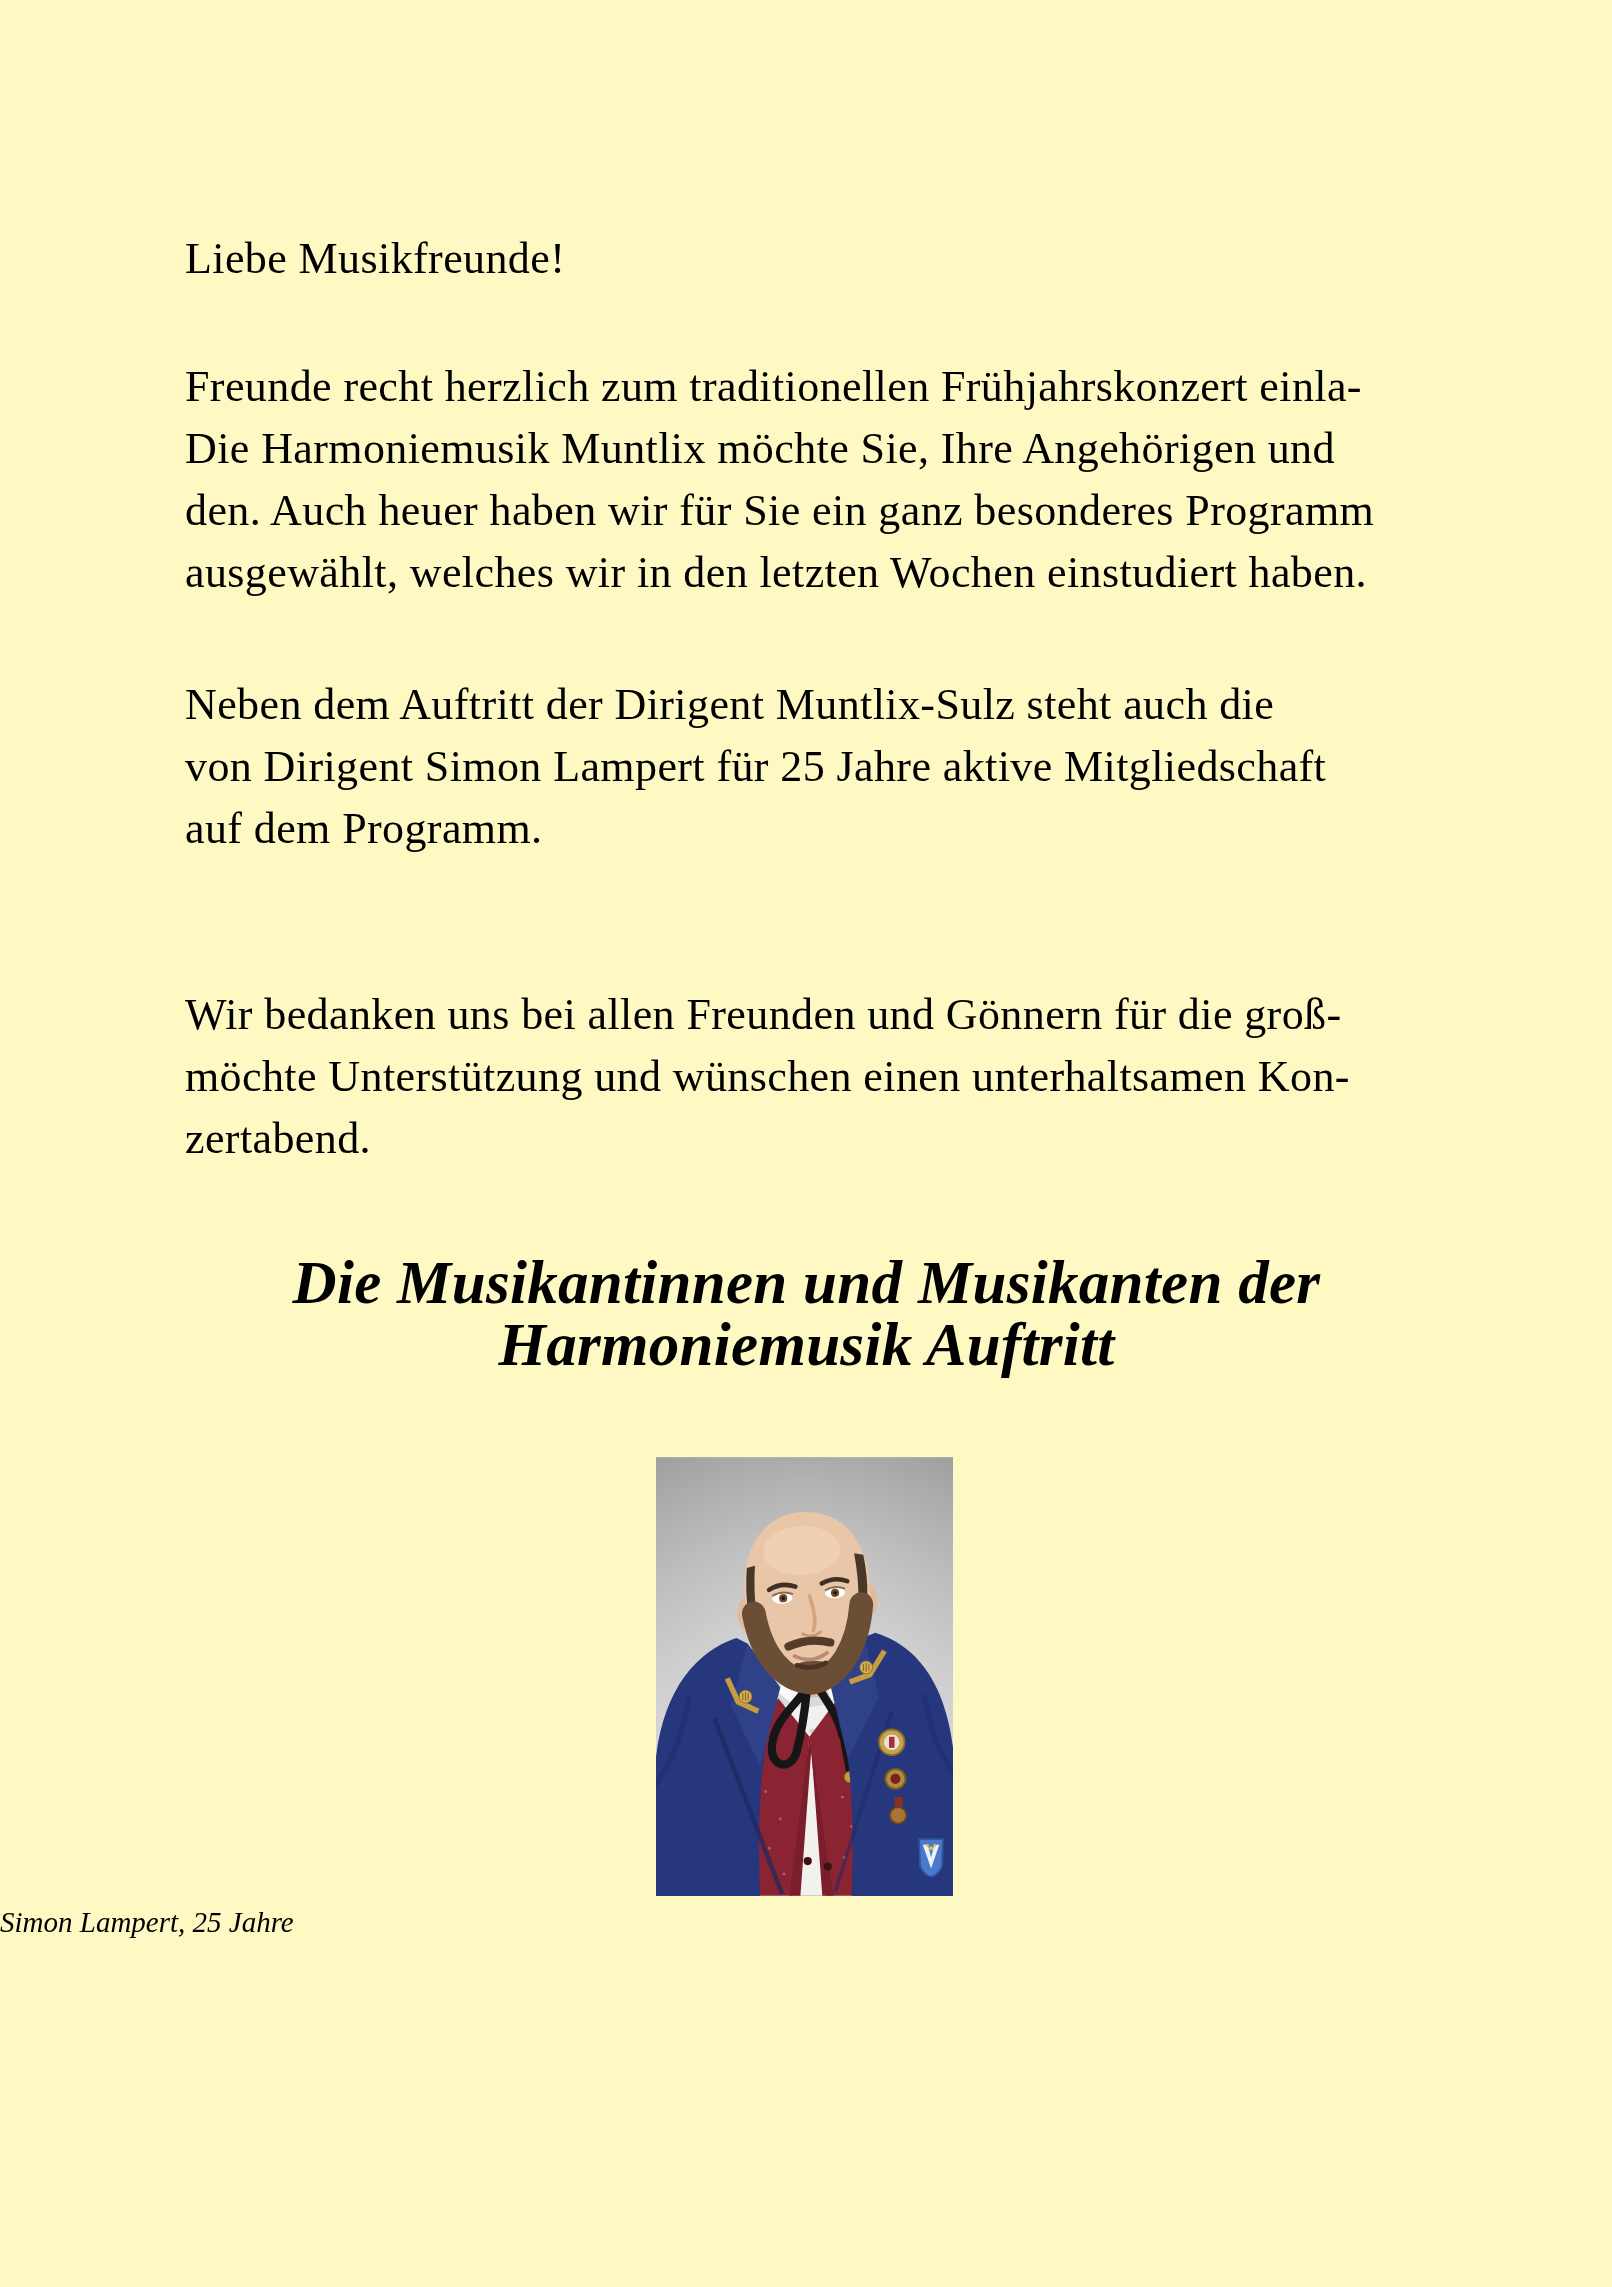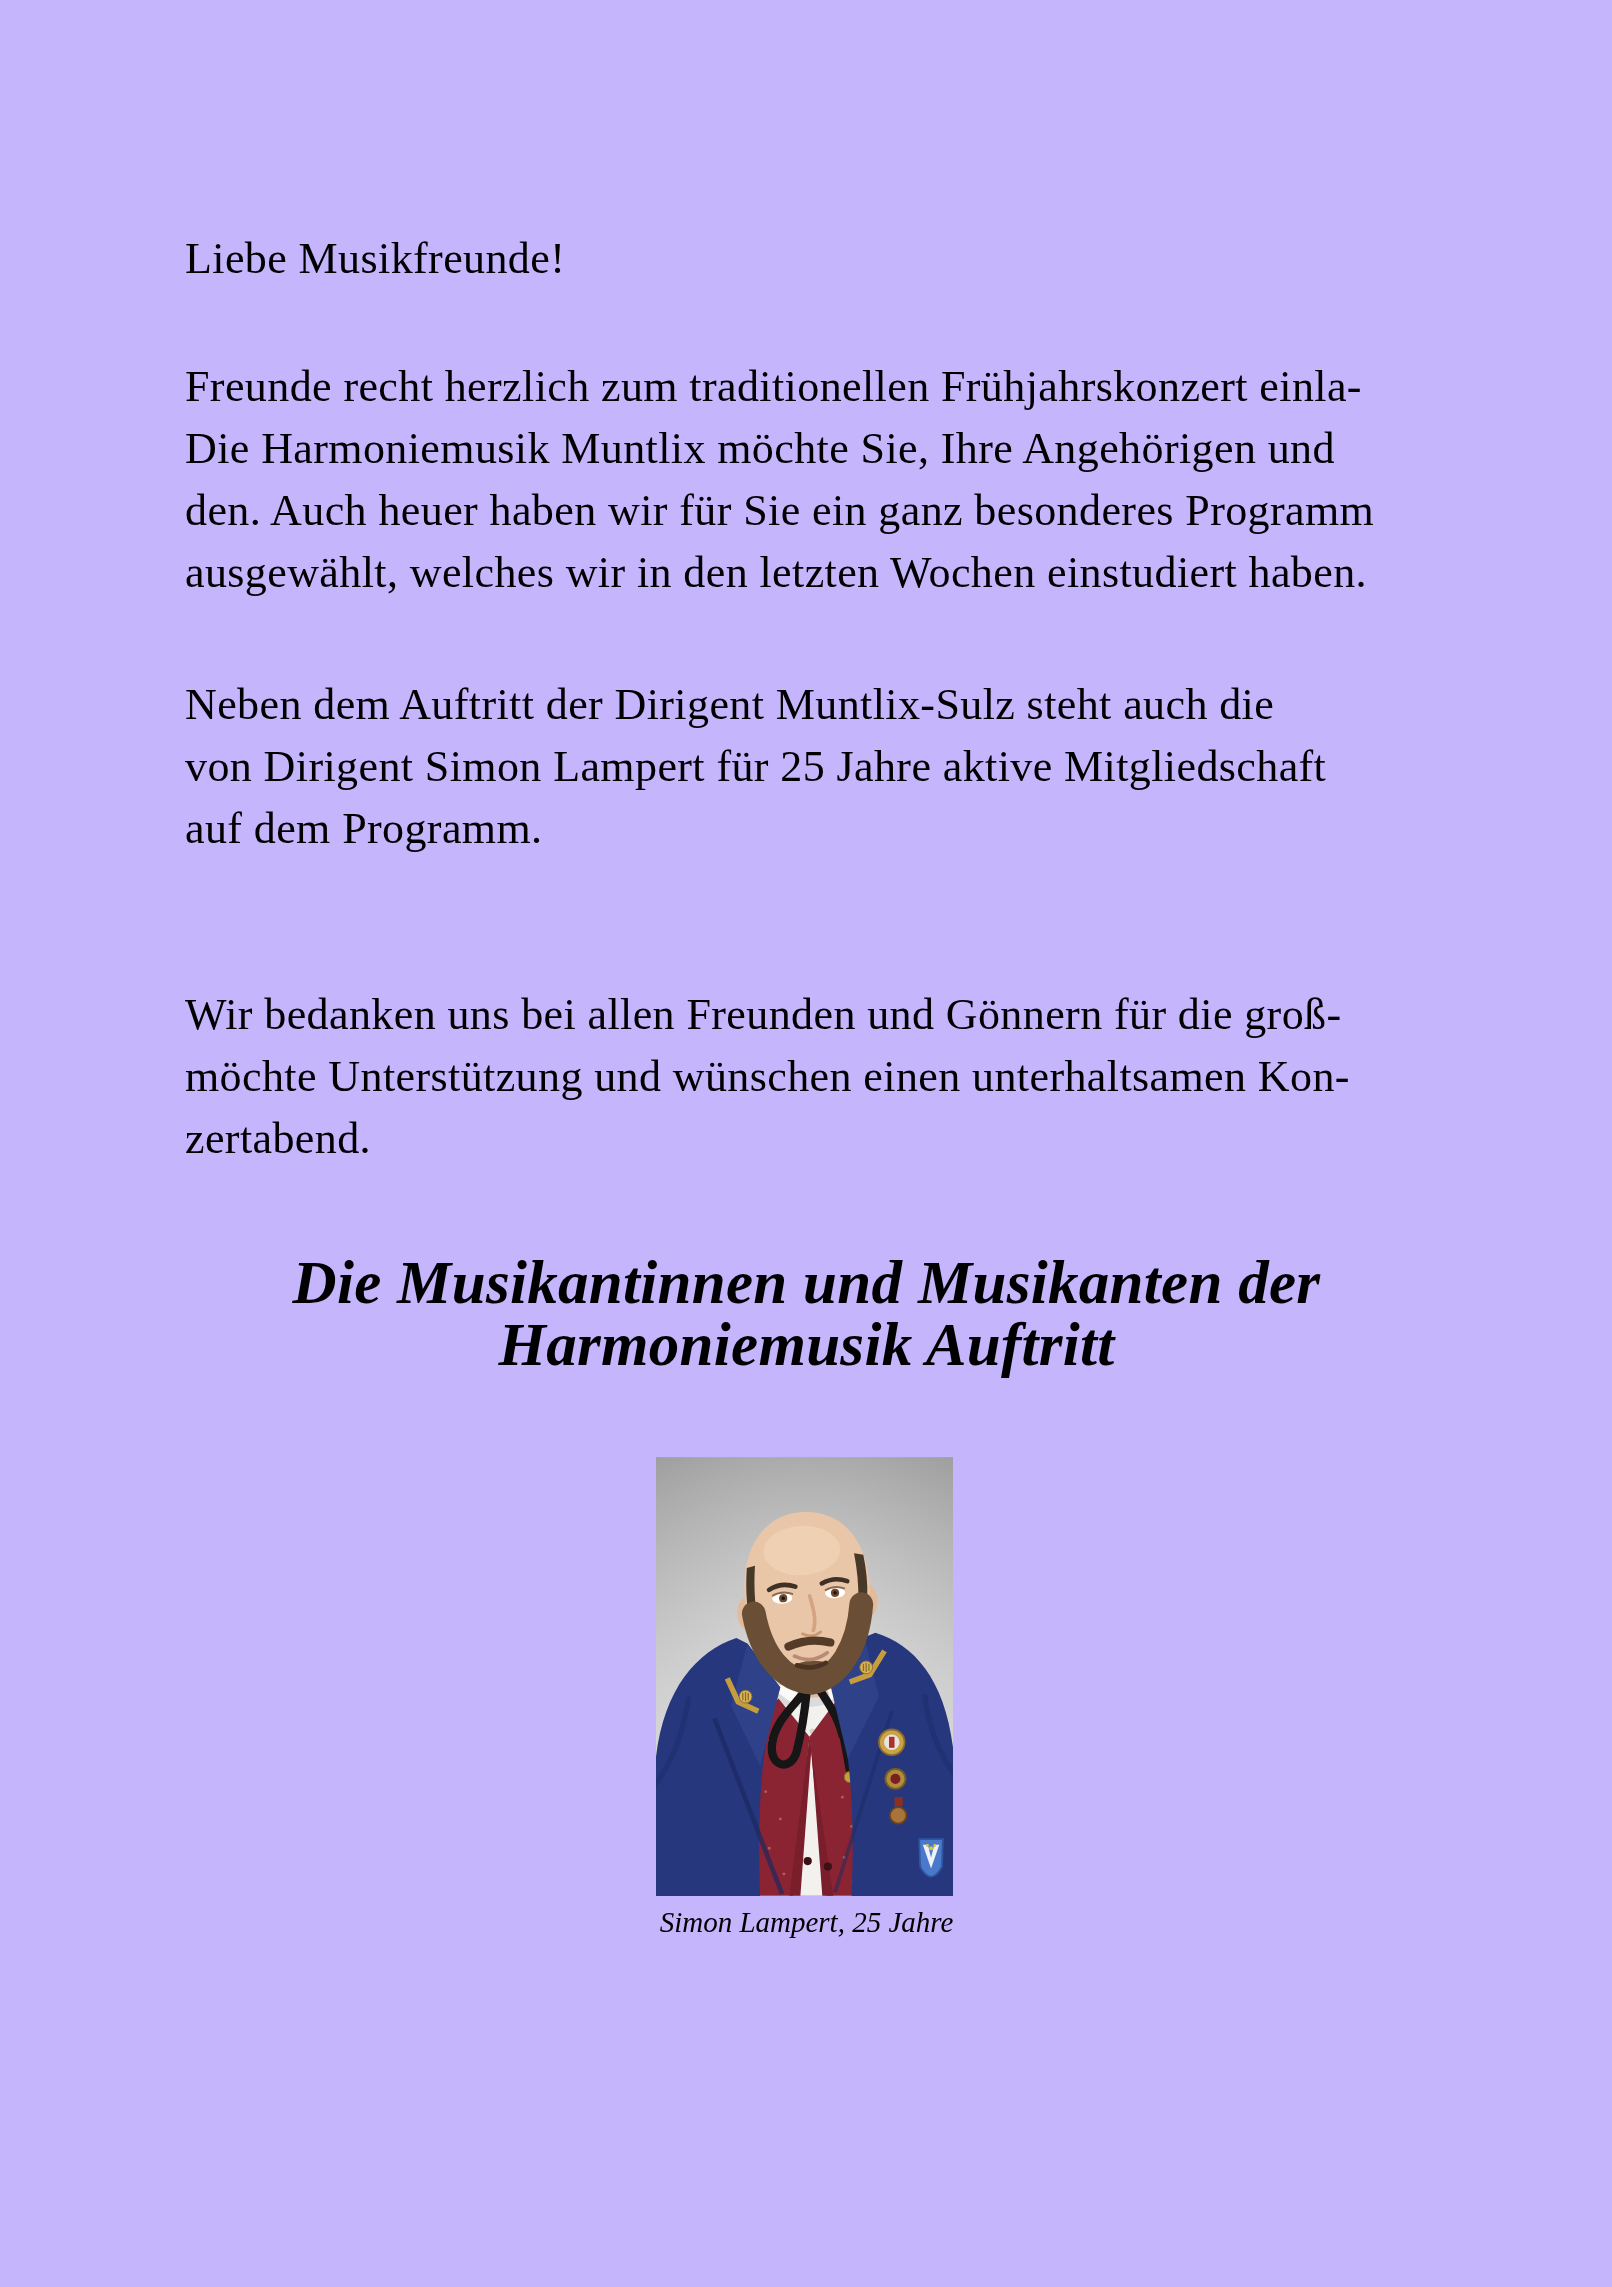--- a/index.html
+++ b/index.html
@@ -1,20 +1,20 @@
 <!DOCTYPE html>
 <html style="font-size:14.6px"><head>
 <meta charset="utf-8">
 <style>
   html, body { margin: 0; padding: 0; background: #ffffff; }
   .page {
     position: relative;
     width: 1613px;
     height: 2288px;
-    background: #c4b5fd;
+    background: #fef9c3;
     font-family: "Liberation Serif", serif;
     color: #000000;
     overflow: hidden;
   }
   .textblock {
     position: absolute;
     left: 185px;
     width: 1297px;
   }
   .para {
@@ -41,21 +41,20 @@
     width: 297px;
     height: 439px;
     margin: 0;
   }
   .photo svg { display: block; width: 297px; height: 439px; }
   .caption {
     position: absolute;
     left: 0;
     top: 1904px;
     width: 1613px;
-    text-align: center;
     font-style: italic;
     font-size: 29px;
     line-height: 37px;
   }
 </style>
 </head>
 <body>
 
 <div class="page">
 

